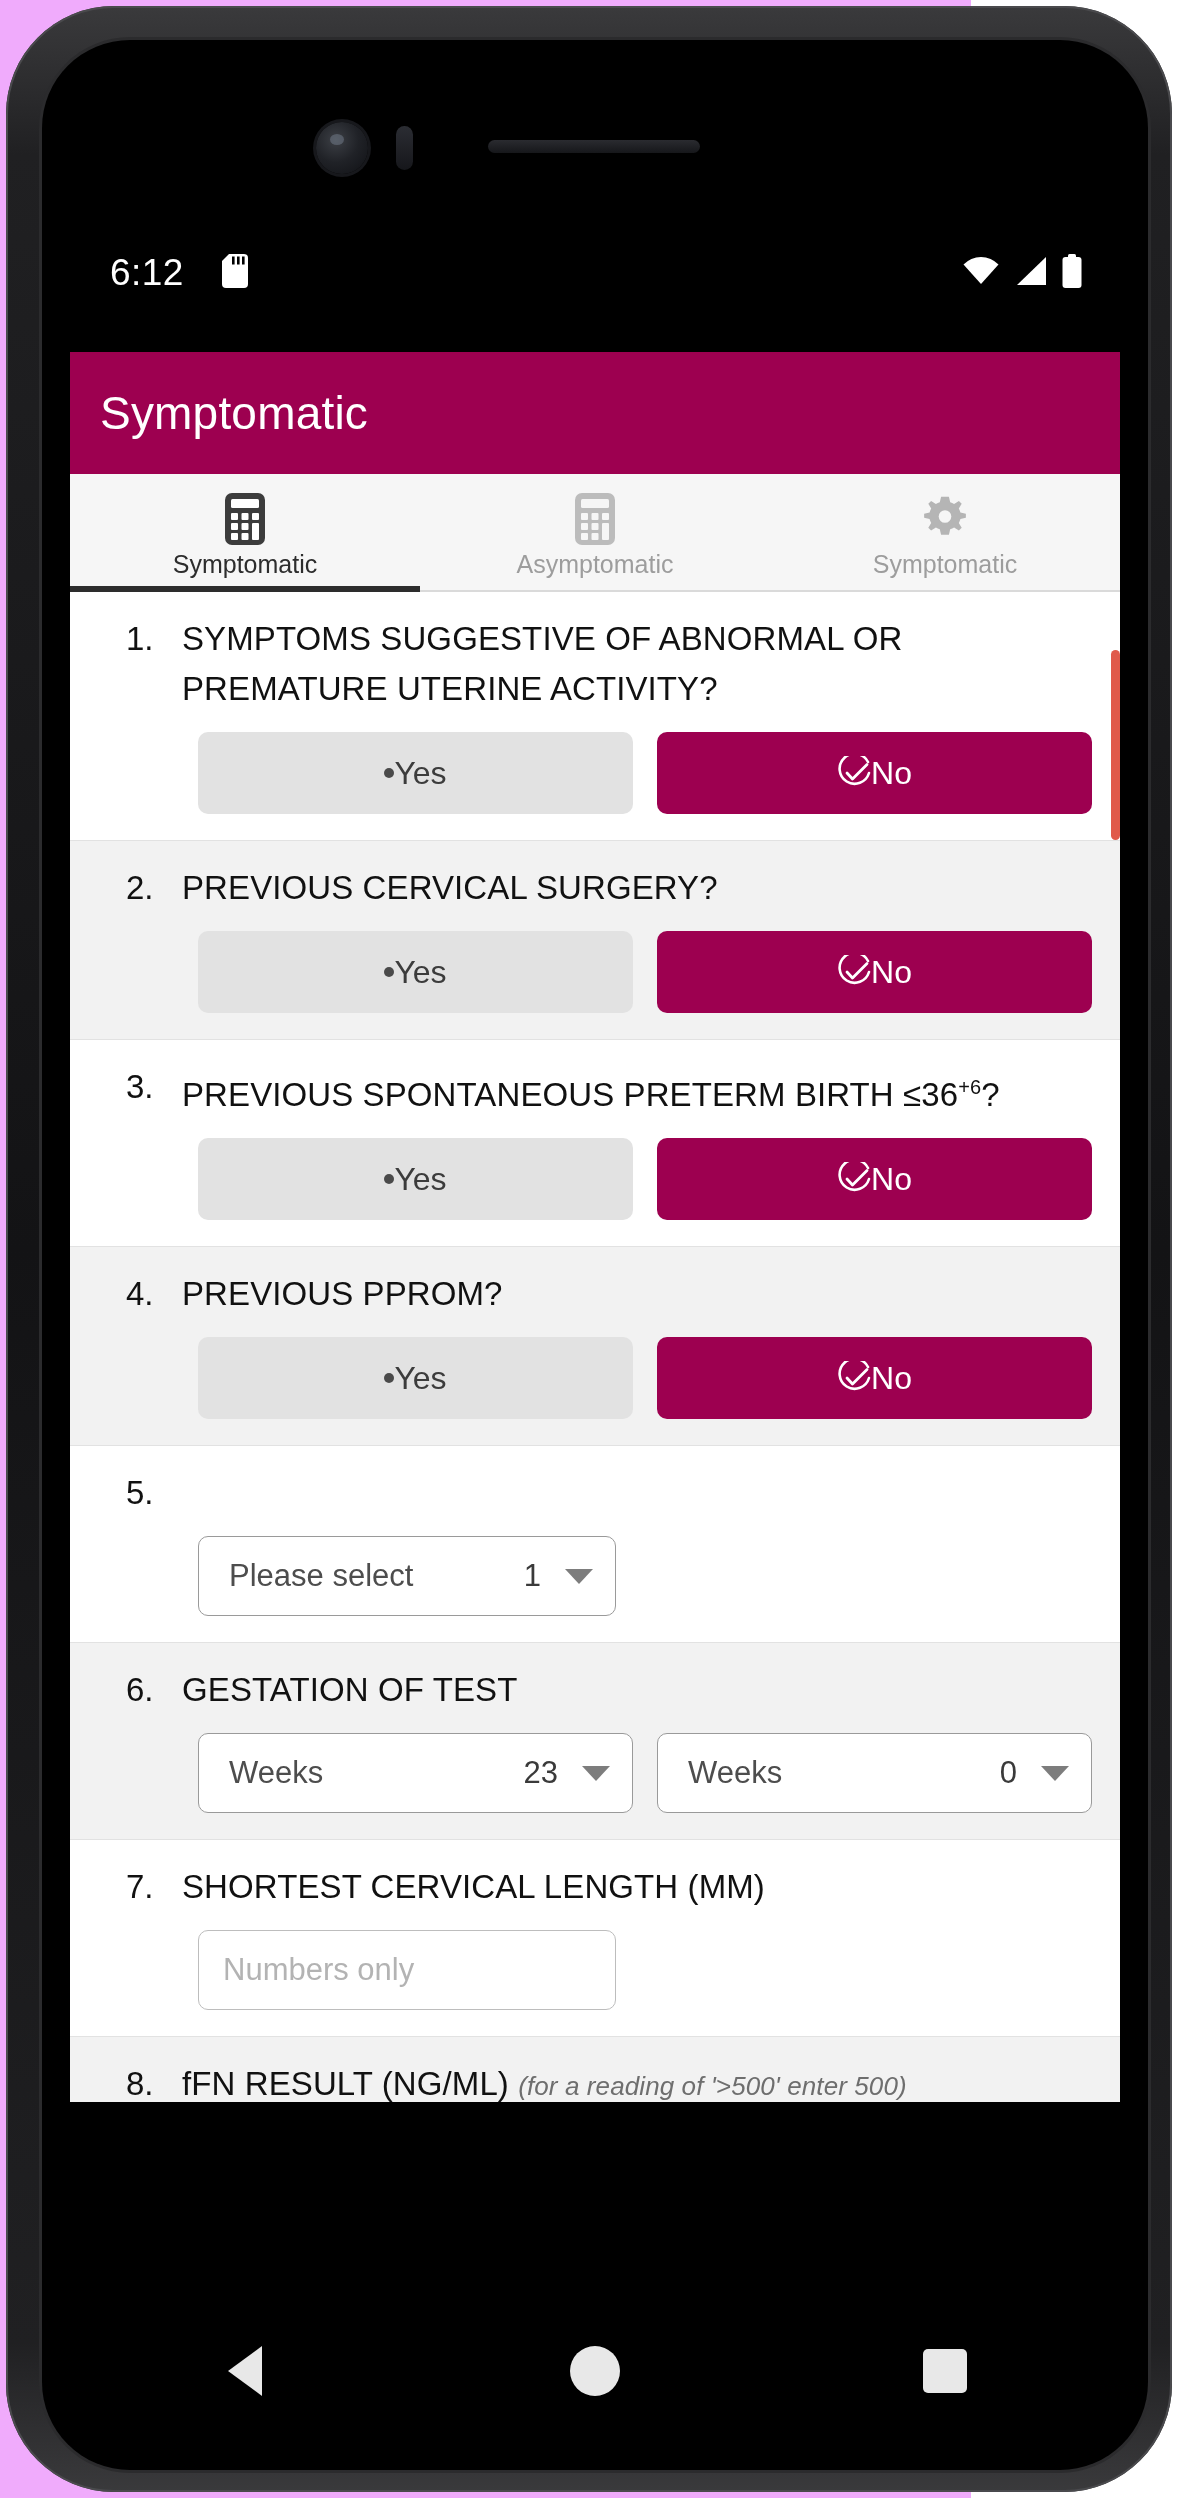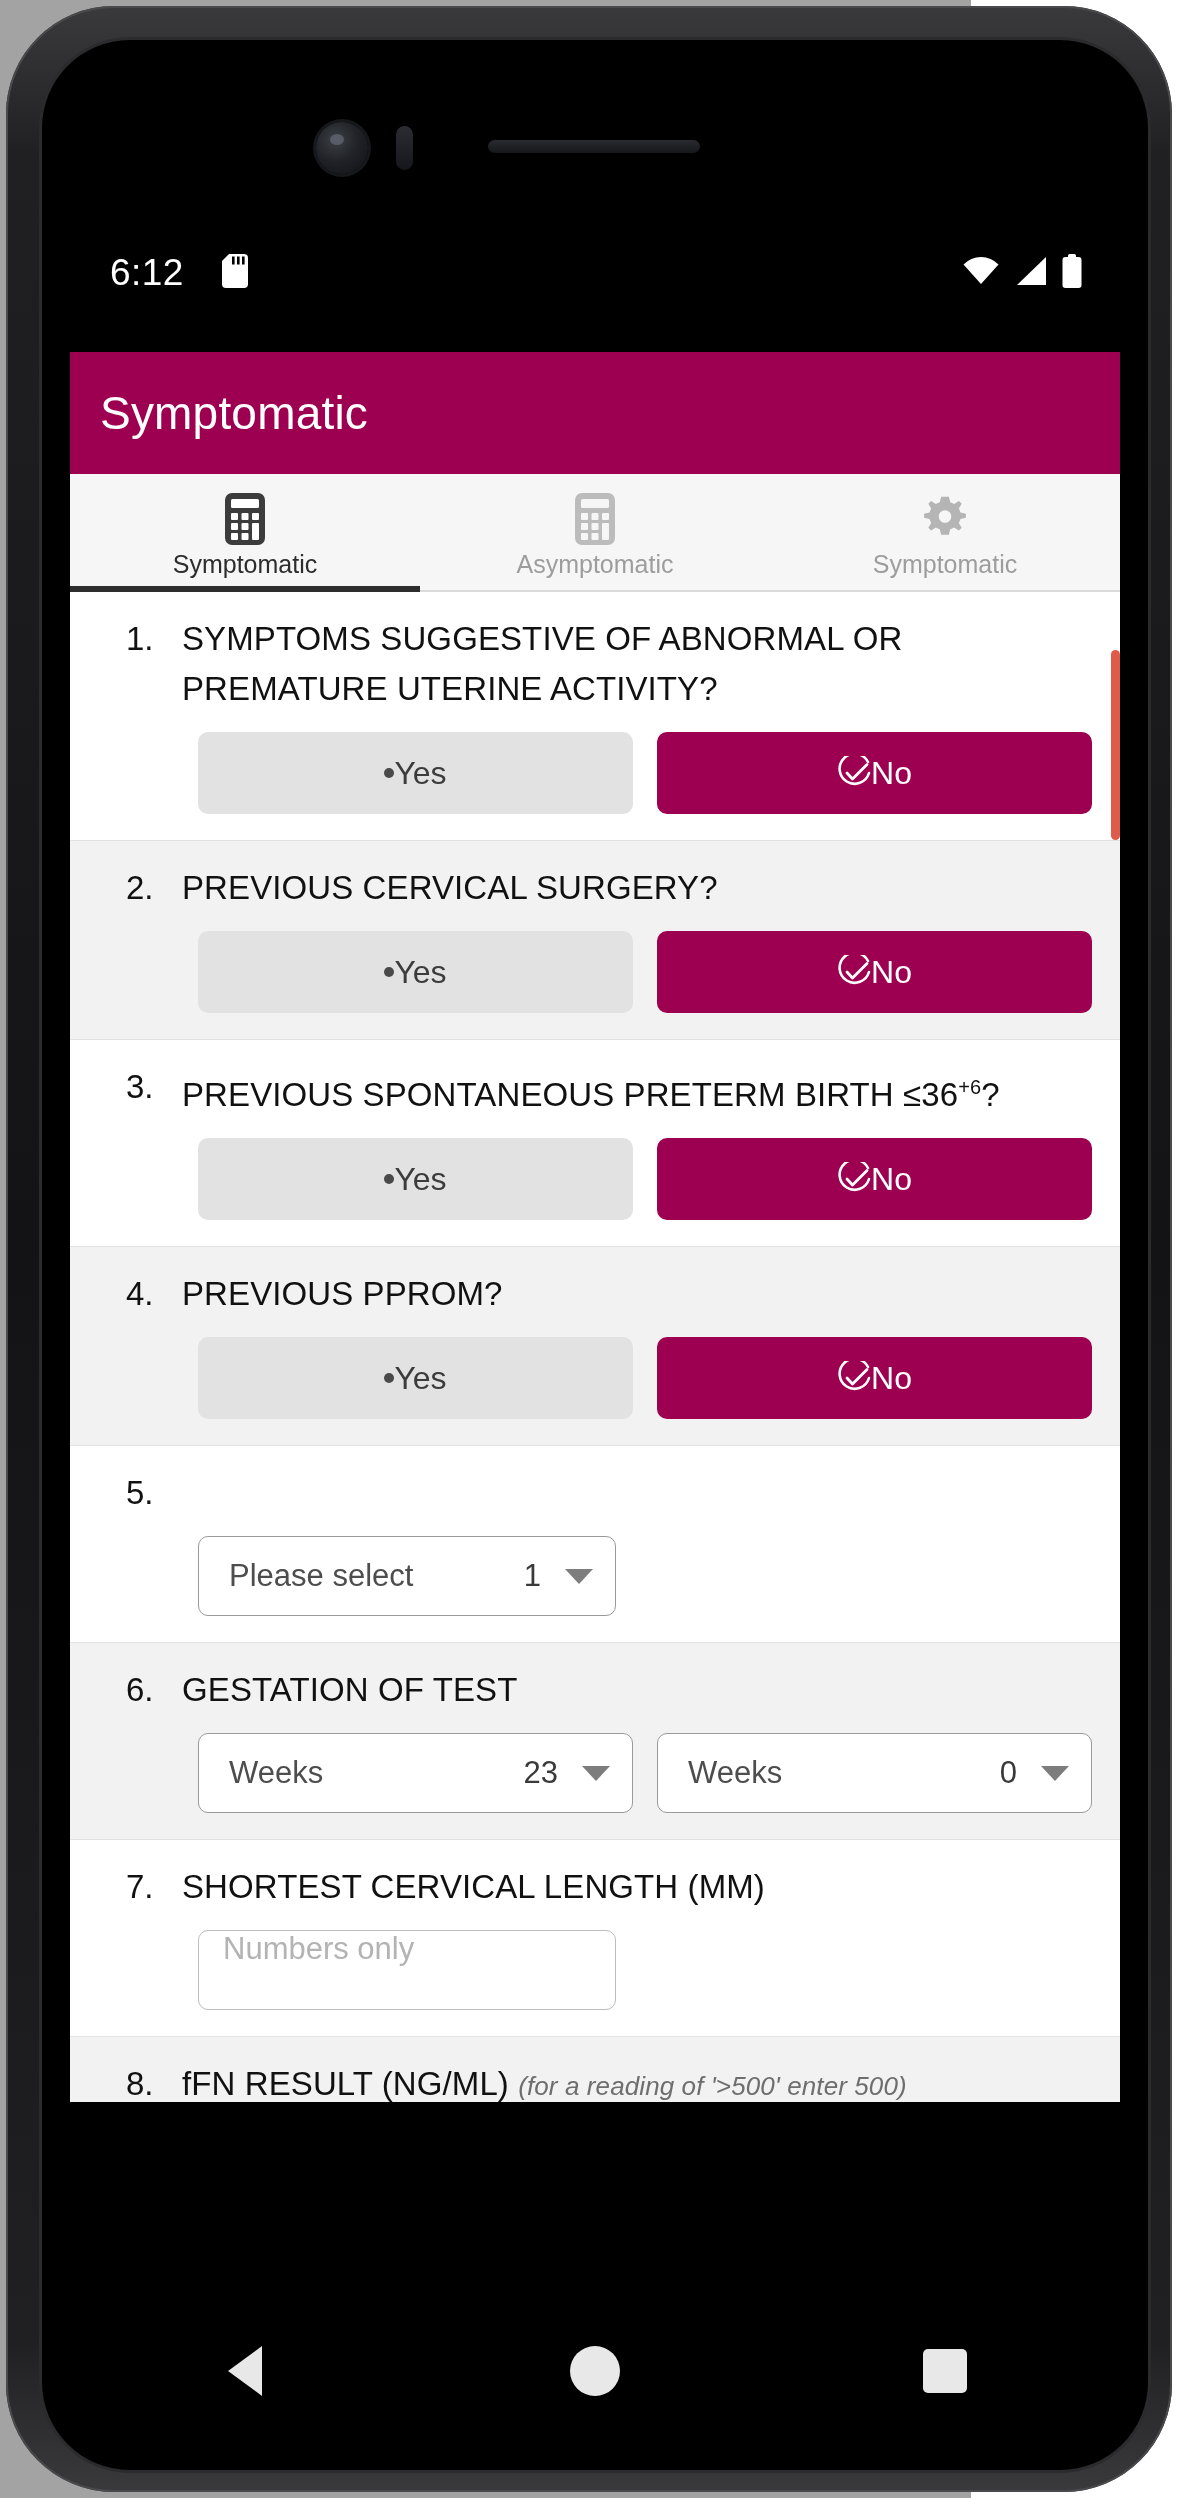--- a/index.html
+++ b/index.html
@@ -7,21 +7,21 @@
     width: 1178px; height: 2498px;
     background: #ffffff;
     font-family: "Liberation Sans", sans-serif;
     overflow: hidden;
   }
 
   
   .stage {
     position: relative;
     width: 971px; height: 2498px;
-    background: #a3a3a3;
+    background: #f0abfc;
   }
   .phone-outer {
     position: absolute;
     left: 6px; top: 6px;
     width: 1166px; height: 2486px;
     border-radius: 108px;
     background: linear-gradient(180deg,#3a3a3c 0%, #202022 6%, #131315 50%, #202022 94%, #3a3a3c 100%);
     box-shadow: 0 0 0 2px #4a4a4d inset;
   }
   .phone-bezel {
@@ -163,21 +163,21 @@
   }
   .sel-label { font-size:31px; color:#4d4d4d; flex:1 1 auto; }
   .sel-value { font-size:31px; color:#3a3a3a; }
   .caret {
     width:0; height:0; margin-left:14px; margin-right:6px;
     border-left:14px solid transparent; border-right:14px solid transparent;
     border-top:15px solid #7d7d7d;
   }
   .txtfield {
     flex:1 1 0; height:80px; border:1px solid #bdbdbd; border-radius:10px;
-    background:#ffffff; display:flex; padding: 0 24px;
+    background:#ffffff; display:flex; align-items:center; padding: 0 24px;
   }
   .txtfield .ph { font-size:31px; color:#b3b3b3; }
   .half { max-width:418px; }
 
   
   .scroll-hint {
     position:absolute; right:0; top:58px; width:9px; height:190px;
     background:#e05a4a; border-radius:5px;
   }
 

